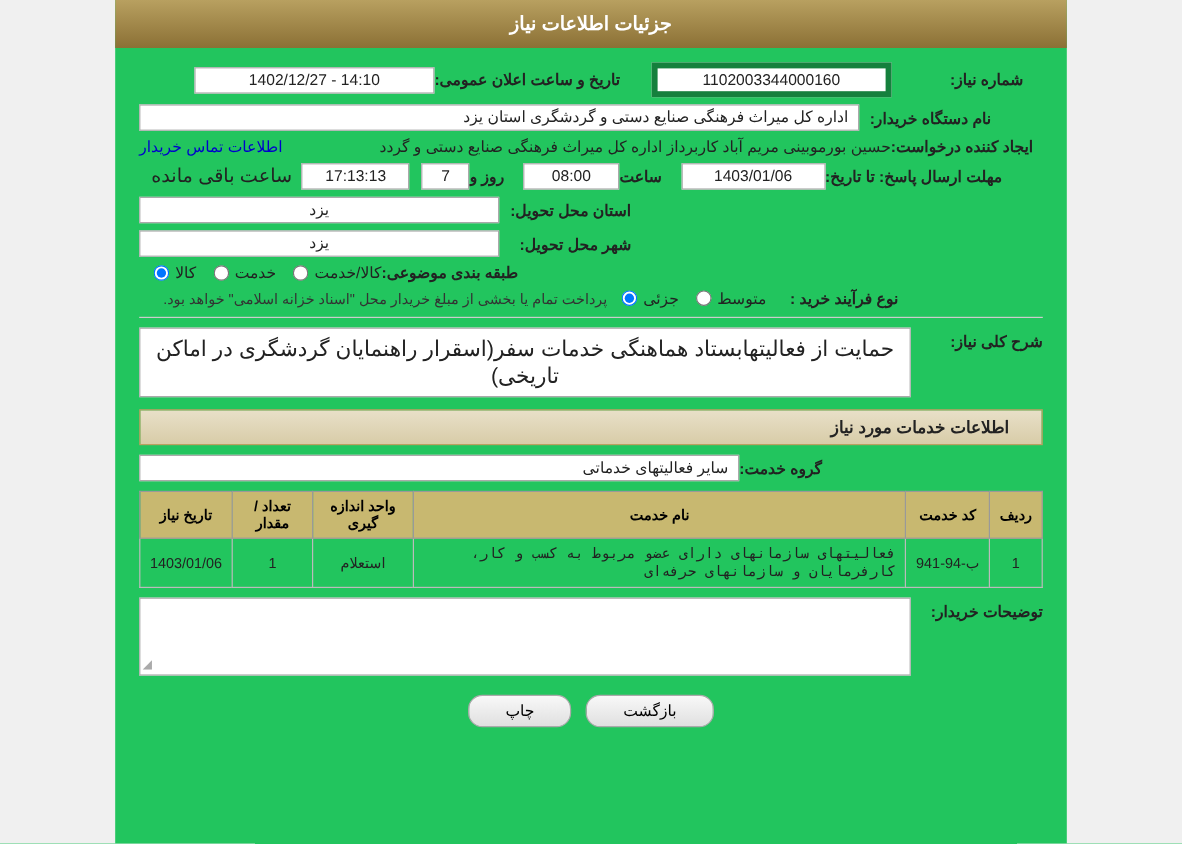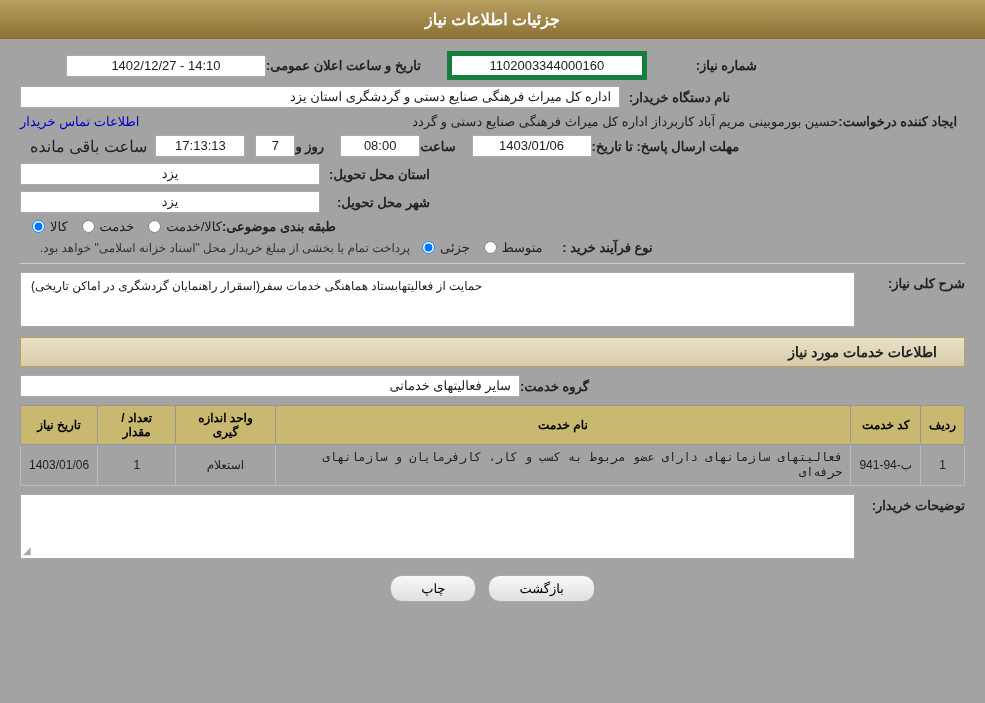--- a/index.html
+++ b/index.html
@@ -4,23 +4,23 @@
   <style>
     * { box-sizing: border-box; margin: 0; padding: 0; }
     body {
       font-family: Tahoma, Arial, sans-serif;
       font-size: 13px;
       background: #f0f0f0;
       direction: rtl;
       color: #222;
     }
     .page-wrapper {
-      width: 985px;
+      width: 793px;
       min-height: 703px;
-      background: #a3a3a3;
+      background: #22c55e;
       margin: 0 auto;
     }
     .header-bar {
       background: linear-gradient(to bottom, #b8a060, #8b7035);
       color: #fff;
       text-align: center;
       padding: 10px 0;
       font-size: 16px;
       font-weight: bold;
       letter-spacing: 1px;
@@ -159,23 +159,23 @@
       font-weight: bold;
       font-size: 14px;
       margin: 10px 0 8px 0;
       text-align: right;
     }
     .desc-box {
       border: 1px solid #aaa;
       background: #fff;
       min-height: 55px;
       padding: 6px 10px;
-      text-align: left;
+      text-align: center;
       direction: rtl;
-      font-size: 12px;
+      font-size: 18px;
       width: 100%;
     }
     .desc-section {
       display: flex;
       align-items: flex-start;
       margin-bottom: 8px;
     }
     .desc-label {
       font-weight: bold;
       min-width: 110px;

